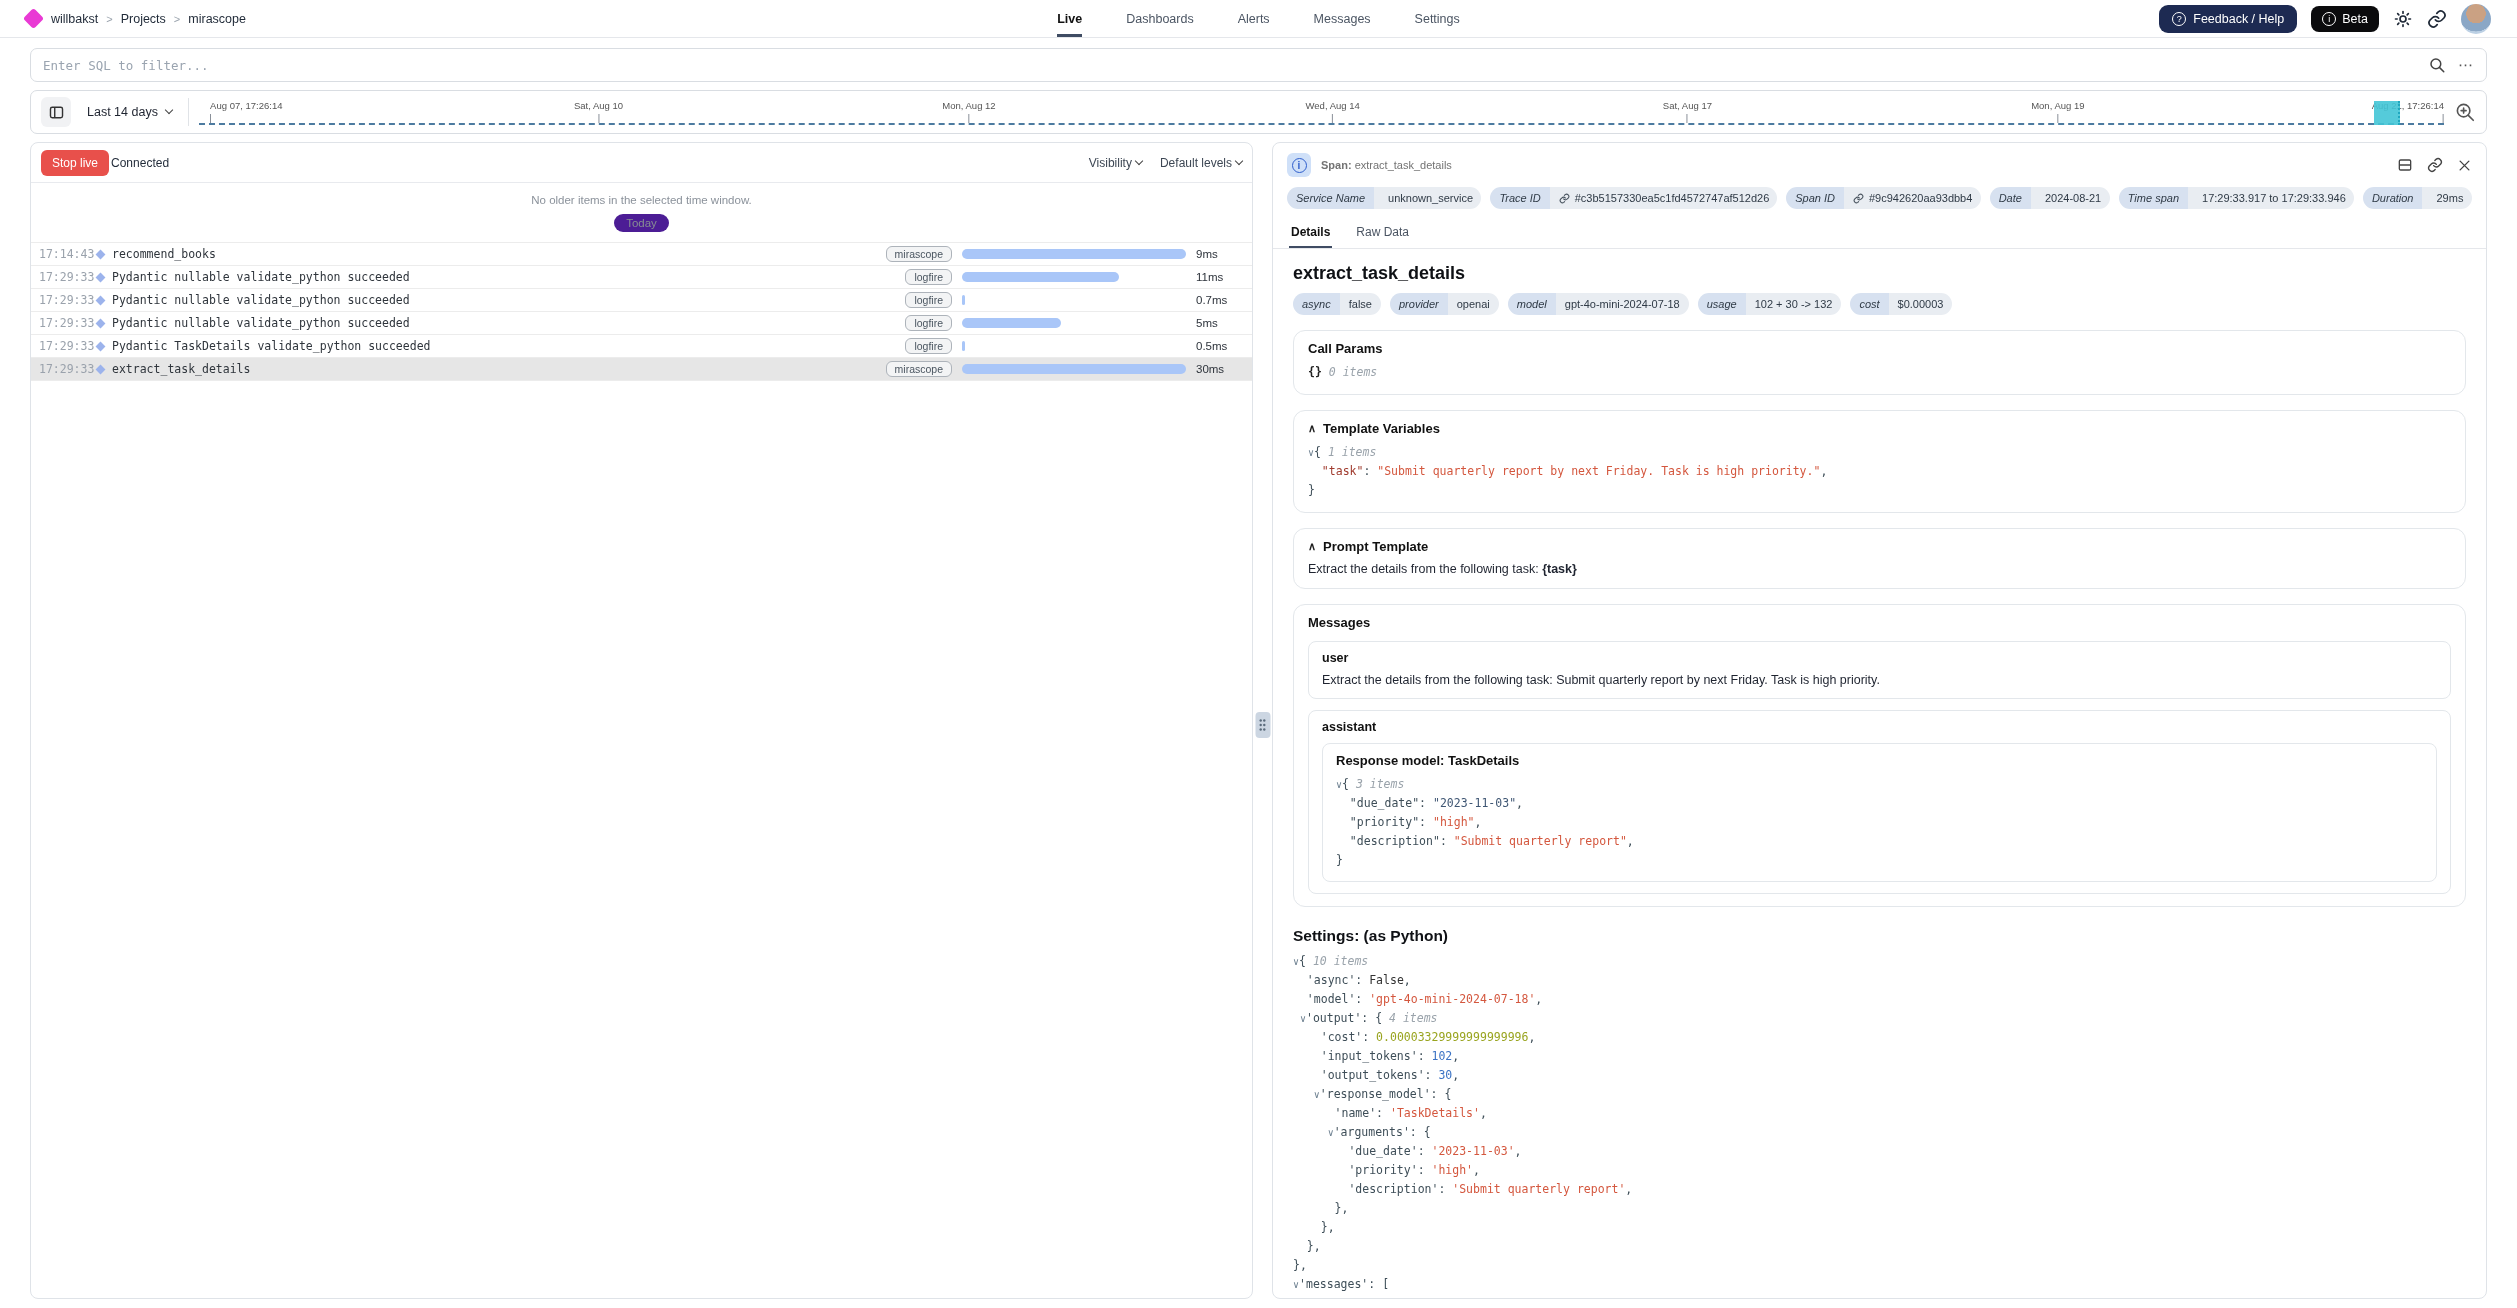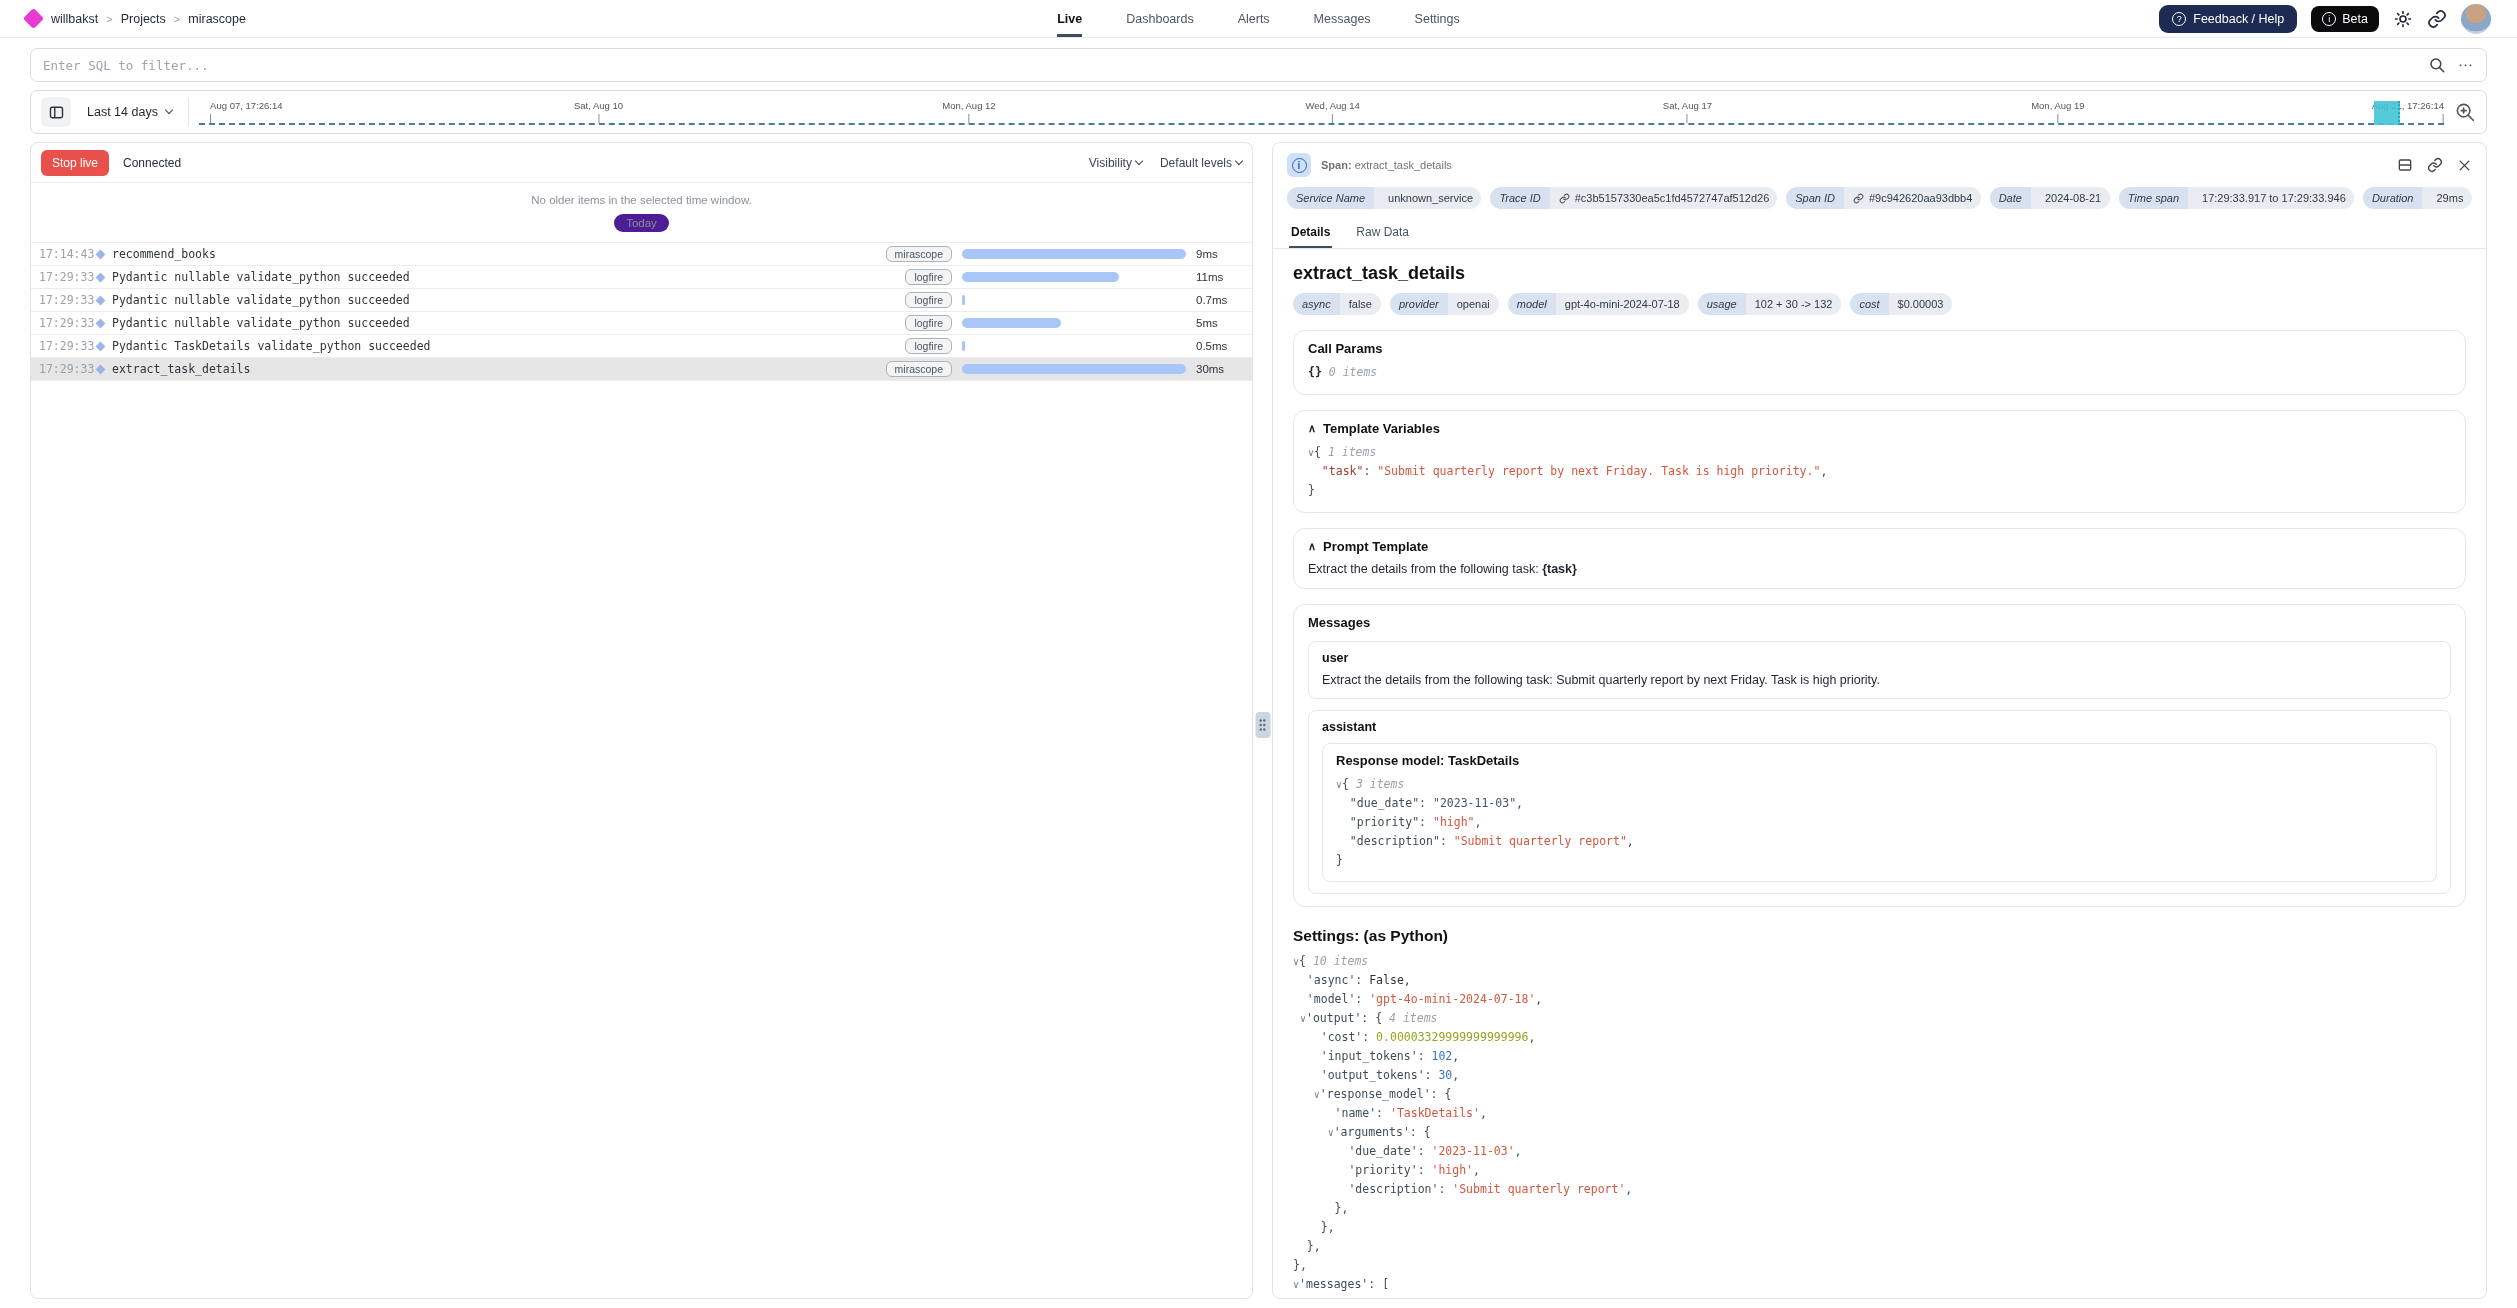--- a/index.html
+++ b/index.html
@@ -66,21 +66,21 @@
   .grip-handle { position: absolute; top: 570px; left: 50%; transform: translateX(-50%);
     width: 15px; height: 26px; background: #ccd6e2; border-radius: 4px; display: flex;
     align-items: center; justify-content: center; }
   .right-panel { flex: 1; display: flex; flex-direction: column; }
 
   
   .lp-header { height: 40px; display: flex; align-items: center; padding: 0 10px;
     border-bottom: 1px solid #e8eaee; }
   .btn-stop { background: #e8504b; color: #fff; border: none; border-radius: 6px; height: 26px;
     padding: 0 11px; font-size: 12px; }
-  .lp-status { margin-left: 14px; font-size: 12px; color: #1f2937; }
+  .lp-status { margin-left: 2px; font-size: 12px; color: #1f2937; }
   .lp-header-right { margin-left: auto; display: flex; gap: 18px; }
   .dd-btn { background: none; border: none; font-size: 12px; color: #3d4754;
     display: inline-flex; align-items: center; }
   .lp-notice { text-align: center; padding-top: 11px; }
   .notice-text { font-size: 11.5px; color: #8b929b; }
   .day-pill { display: inline-block; margin-top: 8px; background: #4c1d95; color: #878d93;
     font-size: 11.5px; border-radius: 12px; padding: 3px 12px; }
   .log-rows { margin-top: 10px; border-top: 1px solid #ececec; }
   .log-row { display: flex; align-items: center; height: 23px; border-bottom: 1px solid #ececec;
     font-family: "DejaVu Sans Mono", monospace; font-size: 11.5px; }

